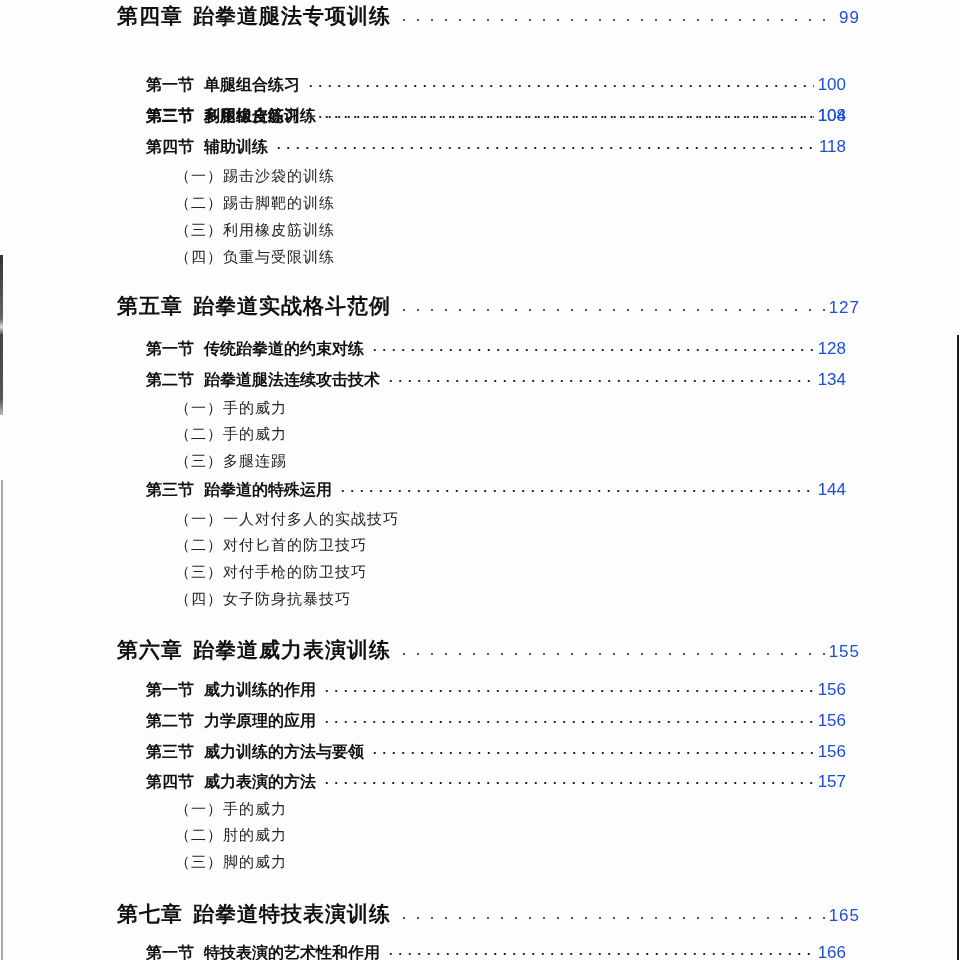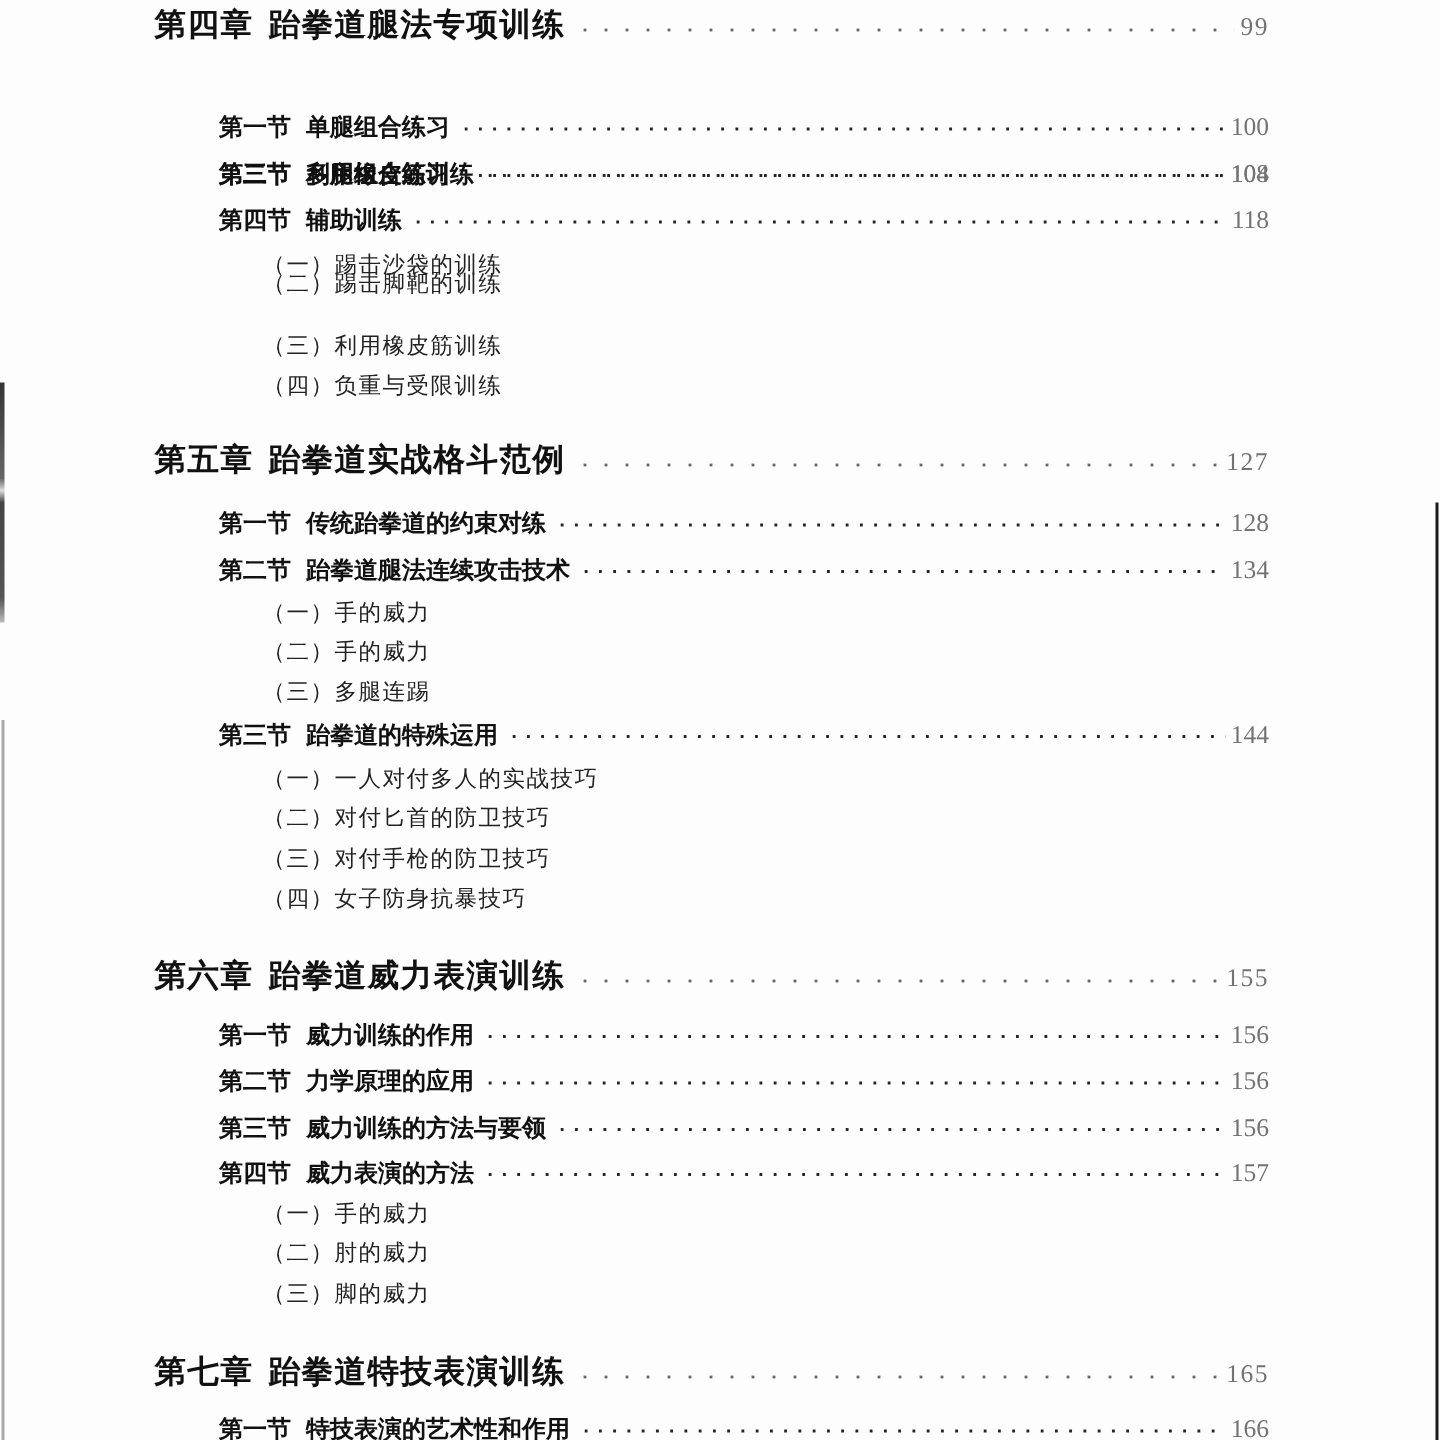--- a/index.html
+++ b/index.html
@@ -1,27 +1,27 @@
 <!DOCTYPE html>
 <html><head>
 <meta charset="utf-8">
 <style>
   html, body { margin:0; padding:0; }
   body { width:960px; height:960px; background:#fdfdfd; position:relative; overflow:hidden; color:#111; }
   .row { position:absolute; display:flex; align-items:baseline; white-space:nowrap; }
-  .ch { left:103px; width:743px; font-family:"DejaVu Serif","Liberation Serif",serif; font-weight:bold; font-size:21px; letter-spacing:1px;justify-content:space-between; }
+  .ch { left:117px; width:743px; font-family:"DejaVu Serif","Liberation Serif",serif; font-weight:bold; font-size:21px; letter-spacing:1px;justify-content:space-between; }
   .sec { left:146px; width:700px; font-family:"DejaVu Sans","Liberation Sans",sans-serif; font-weight:bold; font-size:16px; }
   .sub { left:175px; font-family:"DejaVu Sans","Liberation Sans",sans-serif; font-size:15px; letter-spacing:1px; color:#222; }
   .label { flex:0 0 auto; }
   .gap { display:inline-block; width:10px; }
   .leader { flex:1 1 auto; overflow:hidden; margin:0 4px 0 6px; height:1em; position:relative; }
   .leader::before { content:""; position:absolute; left:0; right:0; bottom:3px; height:2px;
      background-image:radial-gradient(circle, #222 0.9px, transparent 1.2px); background-size:9.5px 2px; background-repeat:repeat-x; }
   .ch .leader::before { background-image:radial-gradient(circle, #555 0.8px, transparent 1.1px); background-size:14px 2px; bottom:2px; }
-  .page { flex:0 0 auto; font-family:Liberation Serif, serif; font-weight:normal; font-size:17px; color:#737373; }
+  .page { flex:0 0 auto; font-family:Liberation Sans, sans-serif; font-weight:normal; font-size:17px; color:#1d4ed8; }
   .ch .page { font-size:17px; }
   .edge-right { position:absolute; left:957px; top:335px; width:2px; height:625px; background:#1a1a1a; }
   .edge-left-dark { position:absolute; left:0; top:255px; width:3px; height:160px; background:linear-gradient(#333,#666 40%,#ddd 45%,#444 50%,#555 90%,#bbb); }
   .edge-left-light { position:absolute; left:1px; top:480px; width:2px; height:480px; background:#aaa; }
 </style>
 </head>
 <body>
 
 <div>
   <div class="edge-left-dark"></div>
@@ -79,21 +79,21 @@
 </div>
 <div class="row sec" style="top:105px;">
   <span class="label">第三节</span>
     <span class="gap"></span>
   <span class="label">多腿组合练习</span>
   <span class="leader"></span>
   <span class="page">108</span>
 </div>
 
 <div class="row sub" style="top:167px;">（一）踢击沙袋的训练</div>
-<div class="row sub" style="top:180px;">（二）踢击脚靶的训练</div>
+<div class="row sub" style="top:194px;">（二）踢击脚靶的训练</div>
 <div class="row sub" style="top:221px;">（三）利用橡皮筋训练</div>
 <div class="row sub" style="top:248px;">（四）负重与受限训练</div>
 
 <div class="row ch" style="top:292px;">
   <span class="label">第五章</span>
     <span class="gap"></span>
   <span class="label">跆拳道实战格斗范例</span>
   <span class="leader"></span>
   <span class="page">127</span>
 </div>

